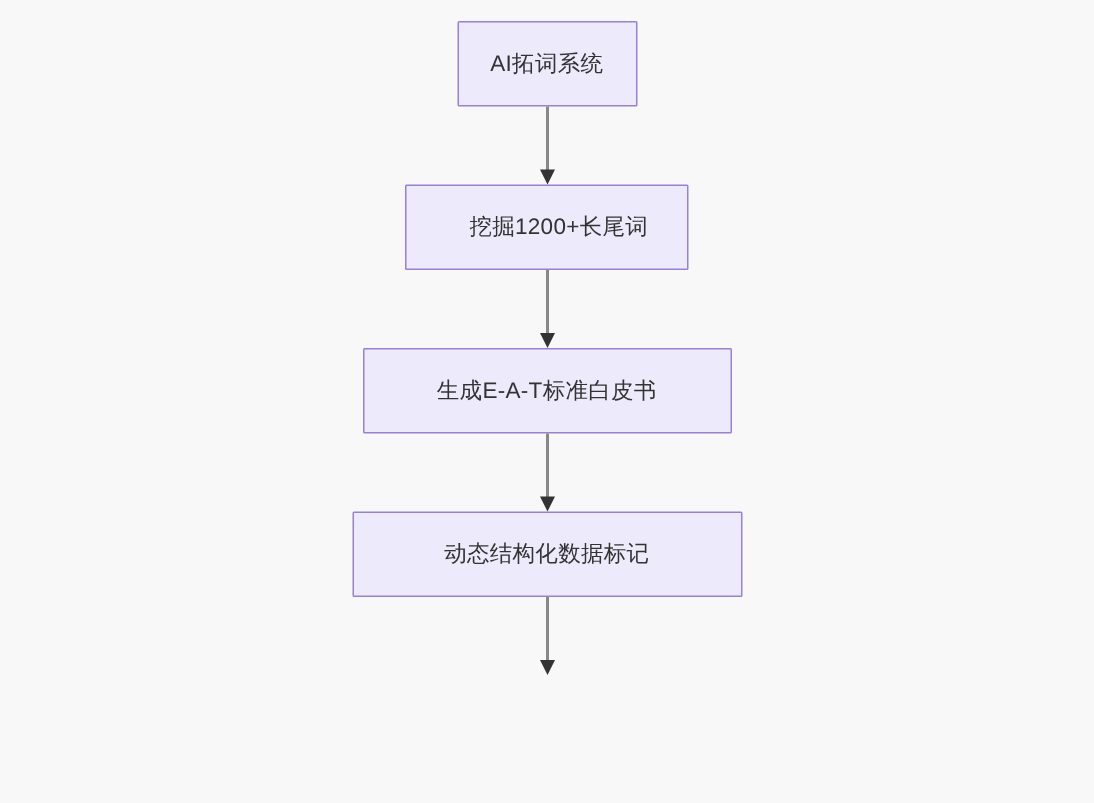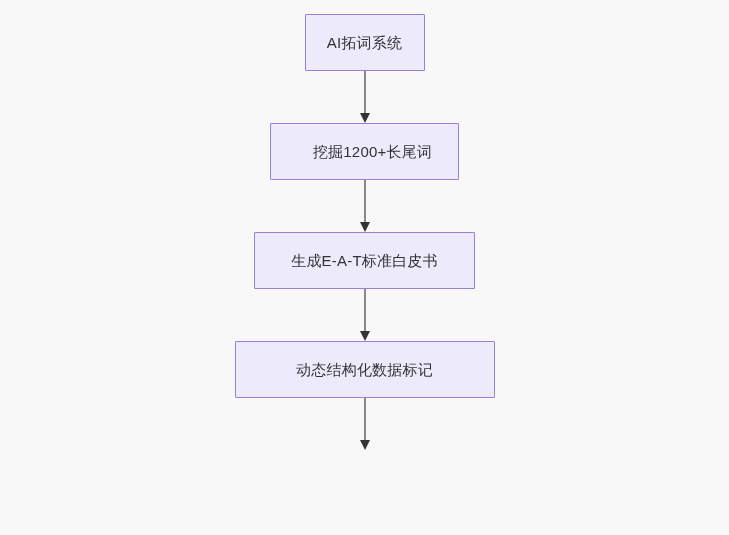--- a/index.html
+++ b/index.html
@@ -49,21 +49,21 @@
     font-size: 15px;
     color: #333333;
     line-height: 1;
     letter-spacing: 0.2px;
     white-space: nowrap;
   }
 
   
   .node-w1 { width: 120px; }
   .node-w2 { width: 189px; padding-left: 16px; }
-  .node-w3 { width: 221px; }
+  .node-w3 { width: 246px; }
   .node-w4 { width: 260px; }
   .node-w5 { width: 236px; }
 
   .connector {
     position: relative;
     width: 12px;
     height: 52px;
     flex: 0 0 auto;
   }
   .connector .line {

